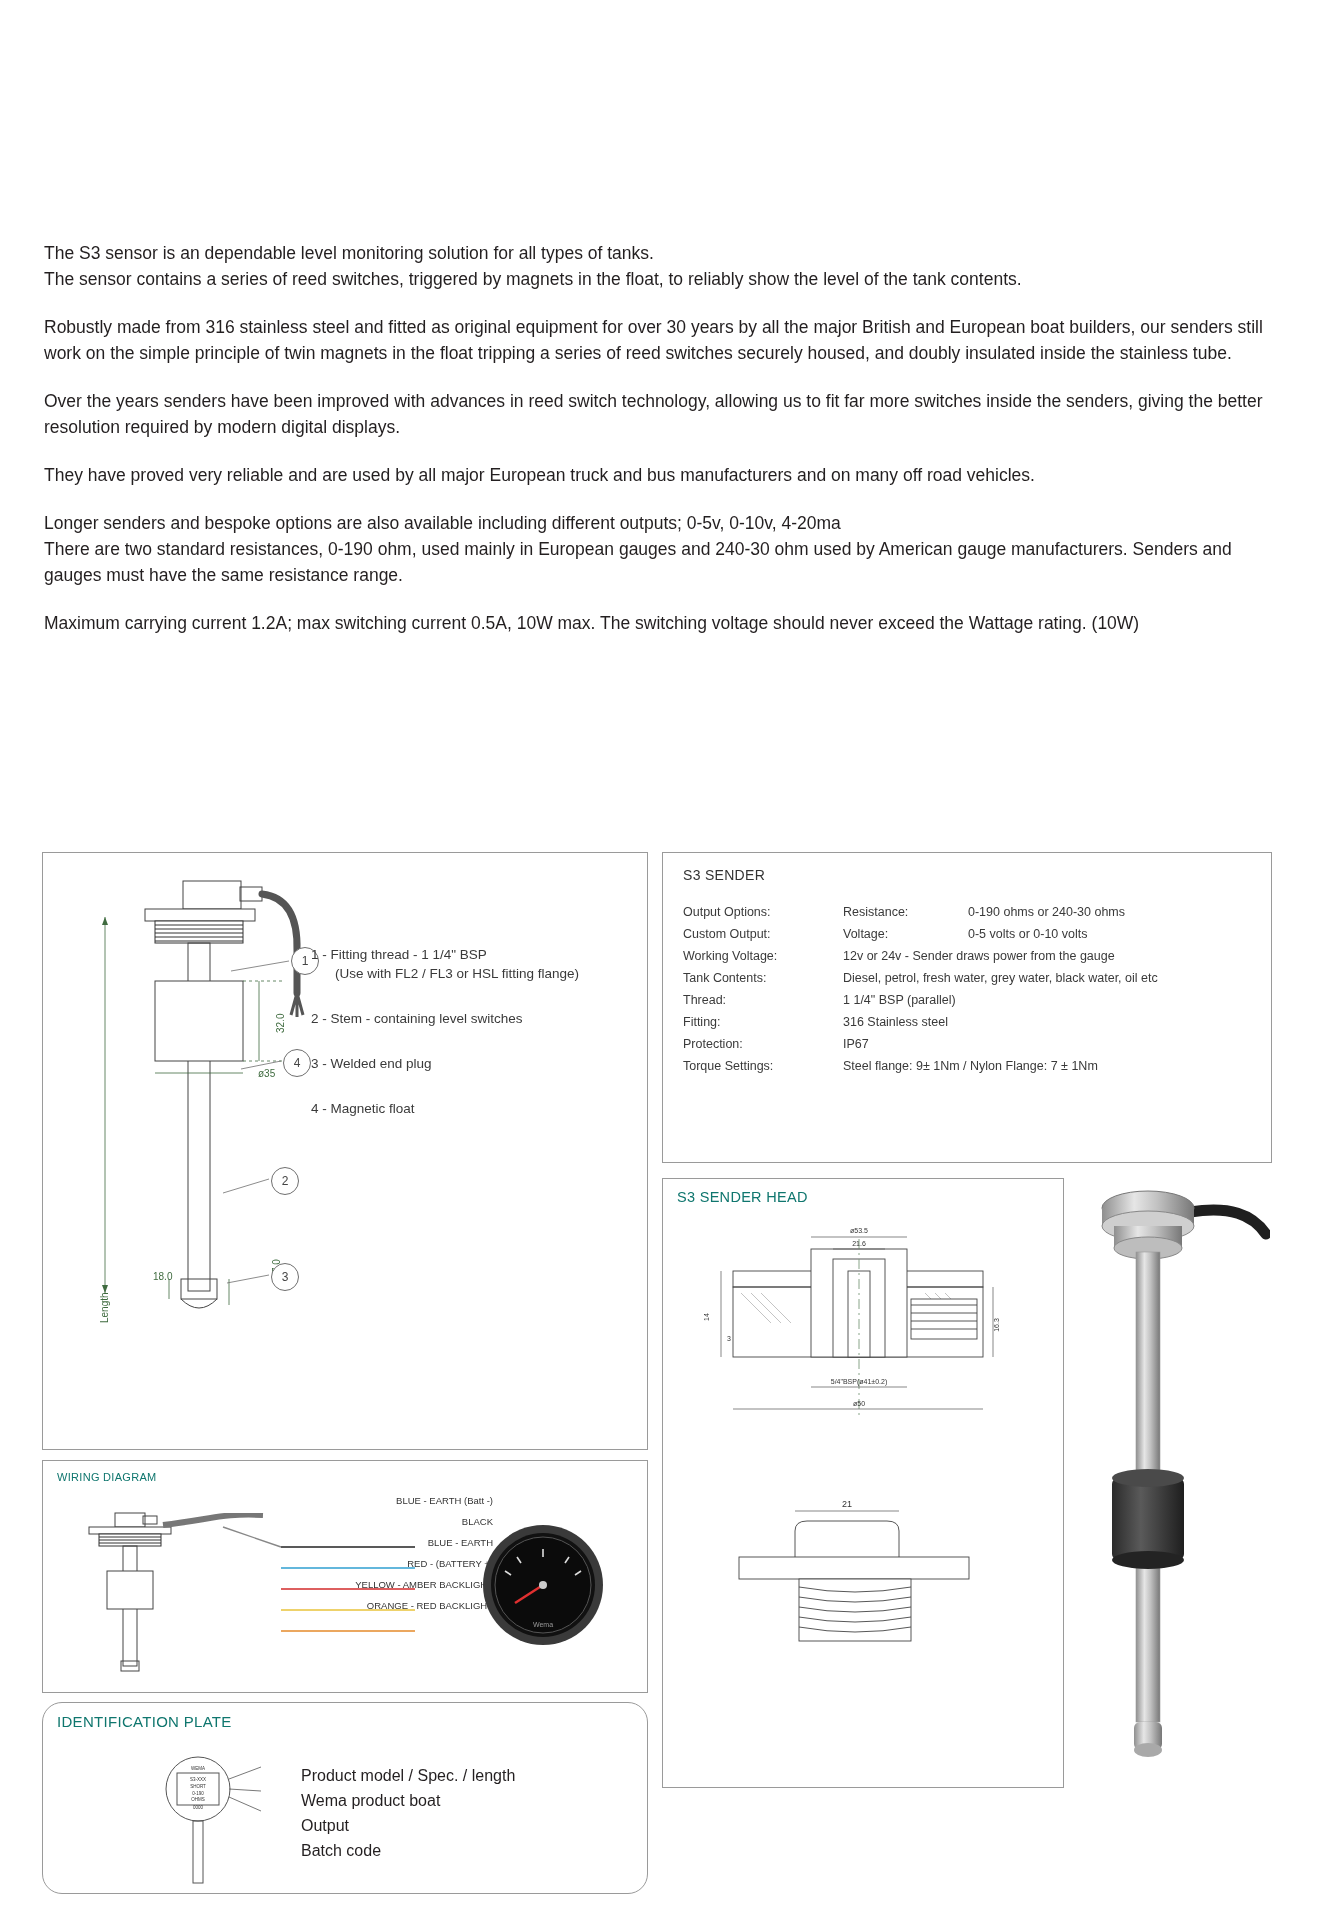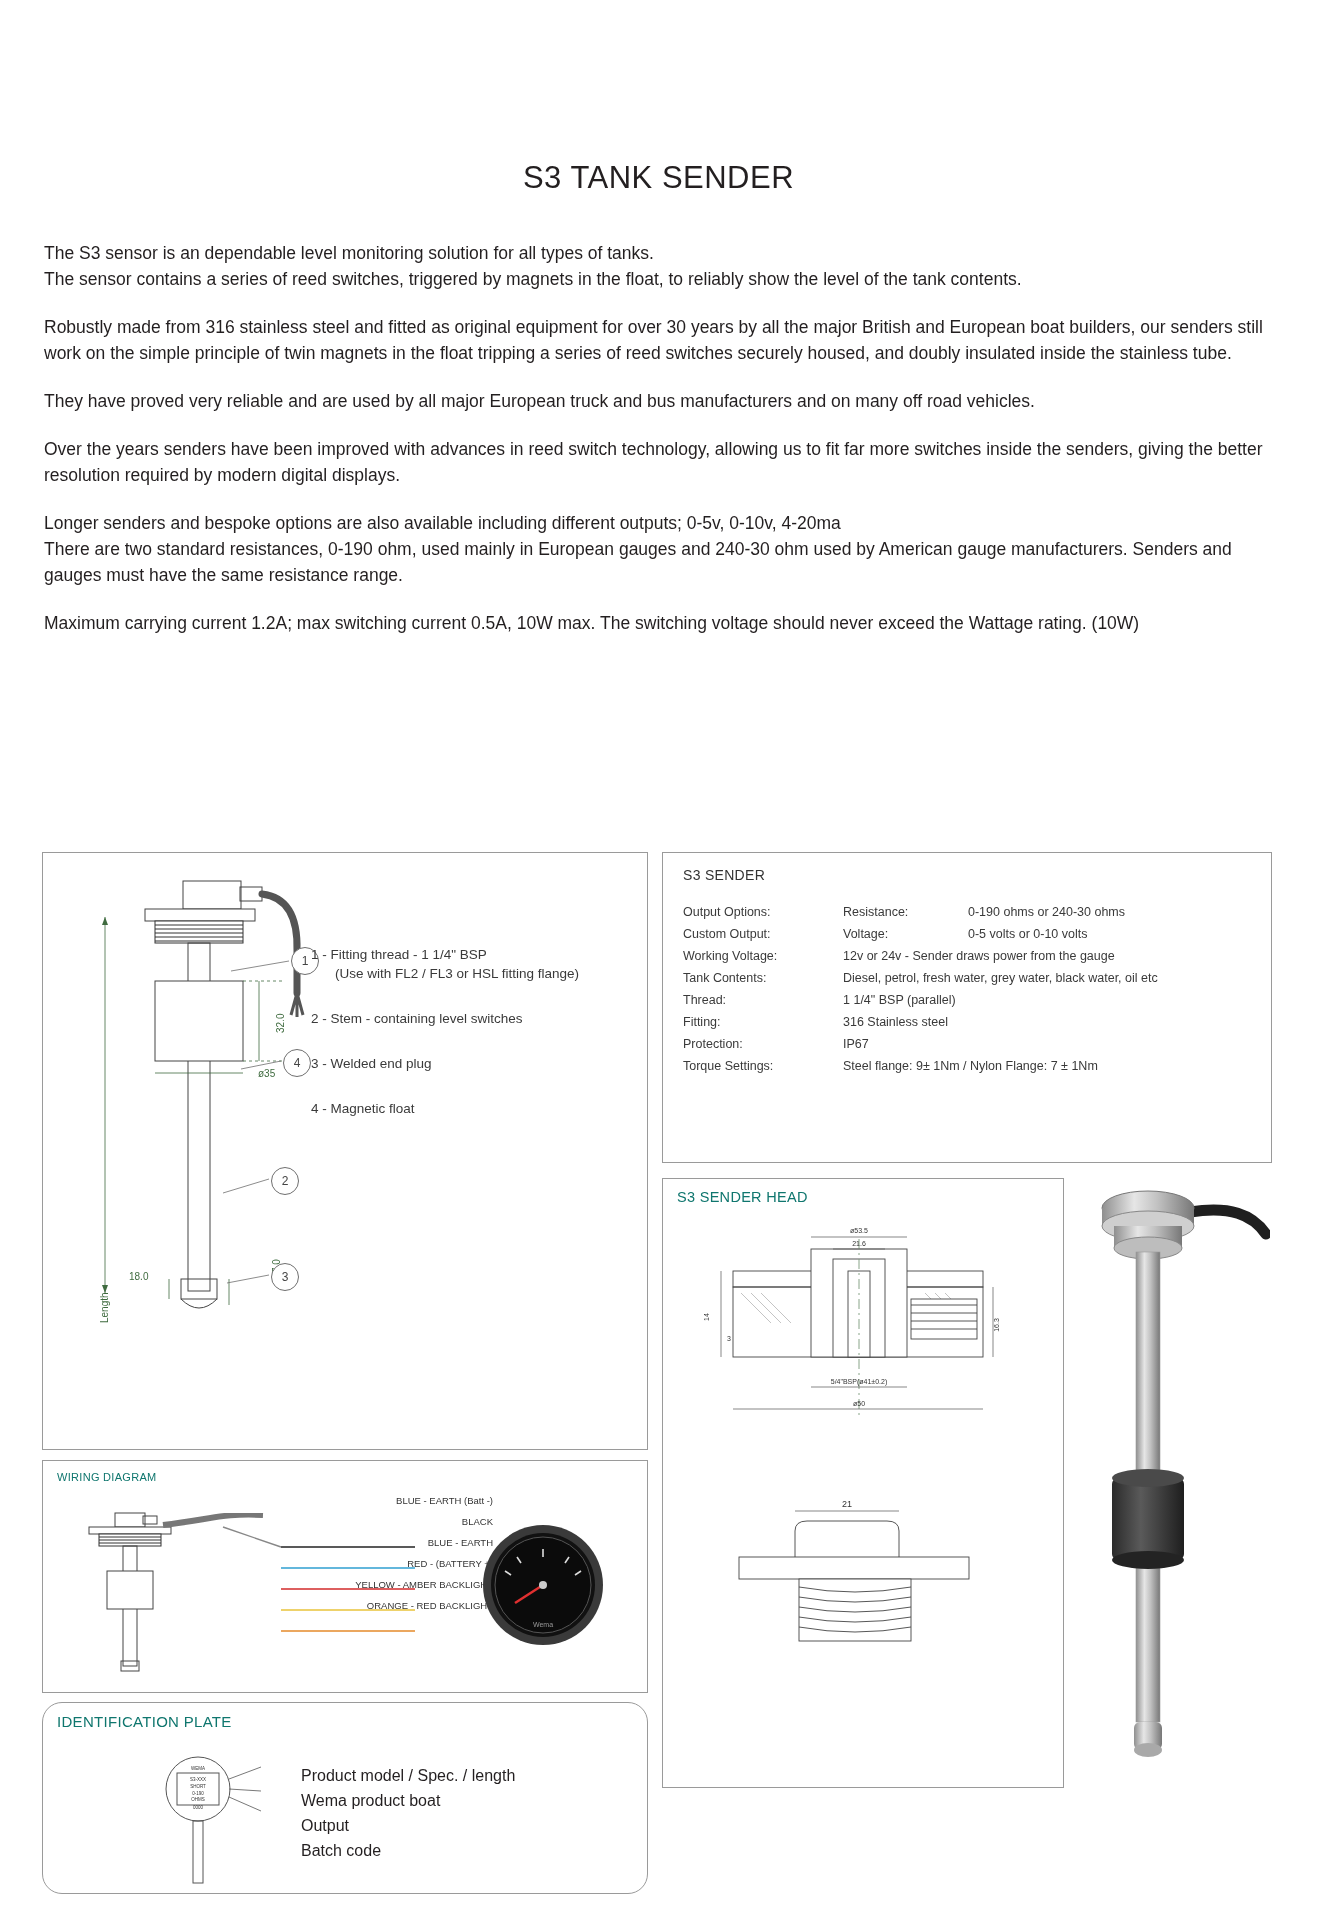--- a/index.html
+++ b/index.html
@@ -92,28 +92,27 @@
   .dim{position:absolute;font-size:10px;color:#3f6b3f;}
 
   svg{display:block;}
   .ph{position:absolute;}
 </style>
 </head>
 <body>
 
 <div class="page">
 
-  <div class="title">S3 TANK SENDER</div>
 
   <div class="copy">
     <p style="white-space:pre-line">The S3 sensor is an dependable level monitoring solution for all types of tanks.
 The sensor contains a series of reed switches, triggered by magnets in the float, to reliably show the level of the tank contents.</p>
     <p>Robustly made from 316 stainless steel and fitted as original equipment for over 30 years by all the major British and European boat builders, our senders still work on the simple principle of twin magnets in the float tripping a series of reed switches securely housed, and doubly insulated inside the stainless tube.</p>
+    <p>Over the years senders have been improved with advances in reed switch technology, allowing us to fit far more switches inside the senders, giving the better resolution required by modern digital displays.</p>
     <p>They have proved very reliable and are used by all major European truck and bus manufacturers and on many off road vehicles.</p>
-    <p>Over the years senders have been improved with advances in reed switch technology, allowing us to fit far more switches inside the senders, giving the better resolution required by modern digital displays.</p>
     <p style="white-space:pre-line">Longer senders and bespoke options are also available including different outputs; 0-5v, 0-10v, 4-20ma
 There are two standard resistances, 0-190 ohm, used mainly in European gauges and 240-30 ohm used by American gauge manufacturers. Senders and gauges must have the same resistance range.</p>
     <p>Maximum carrying current 1.2A; max switching current 0.5A, 10W max.  The switching voltage should never exceed the Wattage rating. (10W)</p>
   </div>
 
   <div class="panel" id="panel-drawing">
 
     <svg class="ph" style="left:40px;top:20px;" width="240" height="560" viewBox="0 0 240 560">
       <g stroke="#444" fill="none" stroke-width="1">
 
@@ -151,21 +150,21 @@
         <line x1="160" y1="188" x2="200" y2="188" stroke-dasharray="3,3"></line>
         <line x1="72" y1="200" x2="160" y2="200"></line>
         <line x1="86" y1="406" x2="86" y2="426"></line>
         <line x1="146" y1="406" x2="146" y2="432"></line>
       </g>
     </svg>
 
     <div class="dim vert" style="left:56px;top:470px;">Length</div>
     <div class="dim vert" style="left:232px;top:180px;">32.0</div>
     <div class="dim" style="left:215px;top:215px;">ø35</div>
-    <div class="dim" style="left:86px;top:418px;">18.0</div>
+    <div class="dim" style="left:110px;top:418px;">18.0</div>
     <div class="dim vert" style="left:228px;top:420px;">7.0</div>
 
     <div class="bubble" style="left:248px;top:94px;">1</div>
     <div class="bubble" style="left:240px;top:196px;">4</div>
     <div class="bubble" style="left:228px;top:314px;">2</div>
     <div class="bubble" style="left:228px;top:410px;">3</div>
 
     <svg class="ph" style="left:180px;top:90px;" width="90" height="350">
       <g stroke="#6f6f6f" stroke-width="0.8" fill="none">
         <line x1="8" y1="28" x2="66" y2="18"></line>

